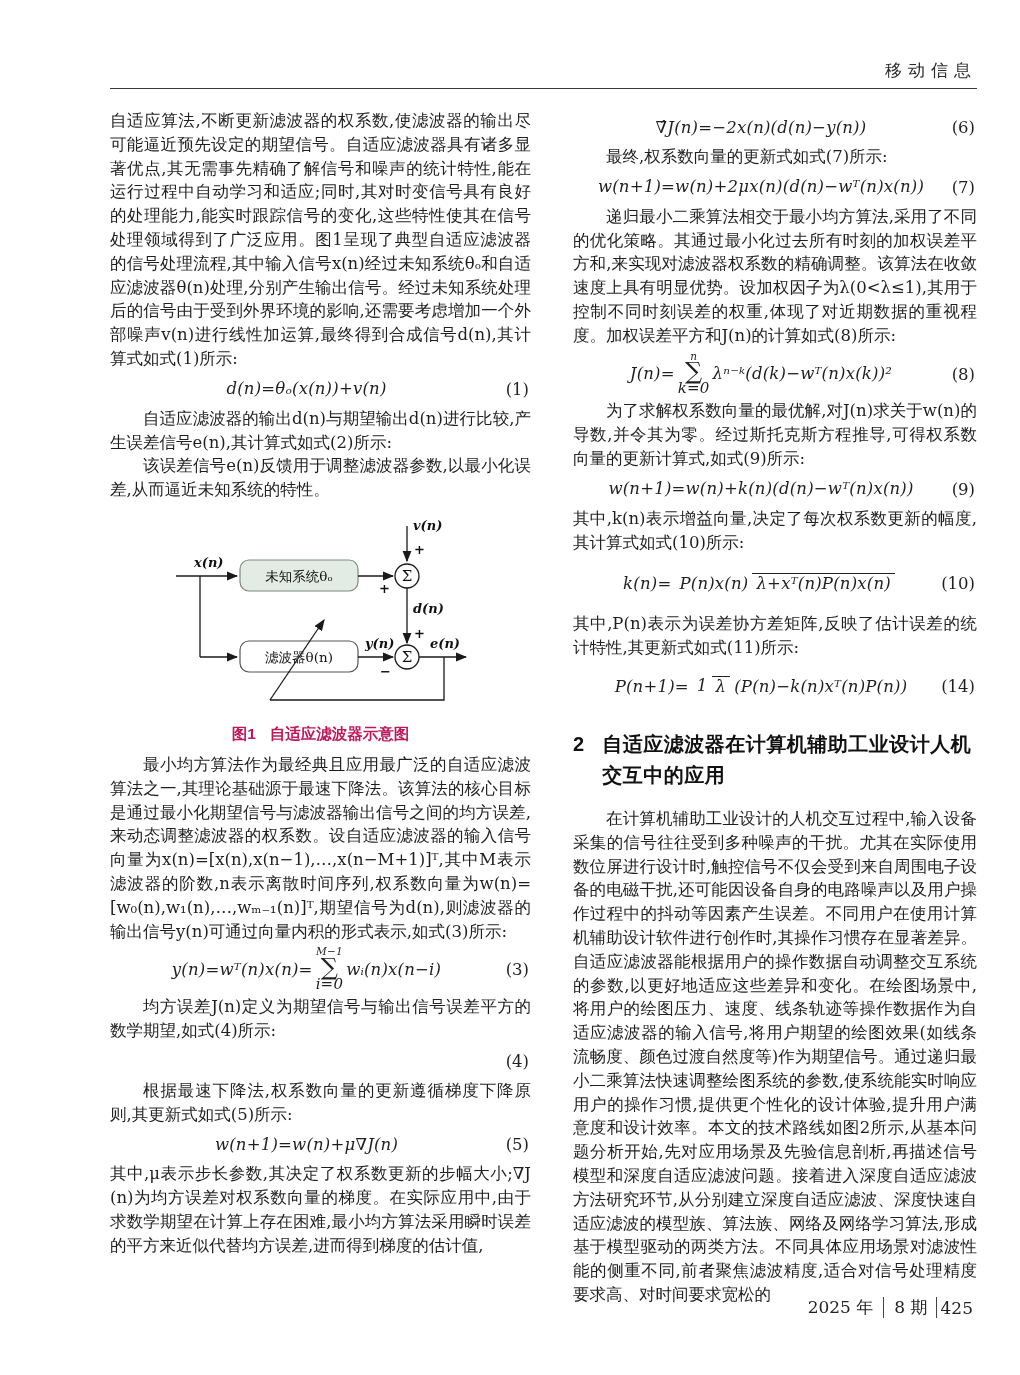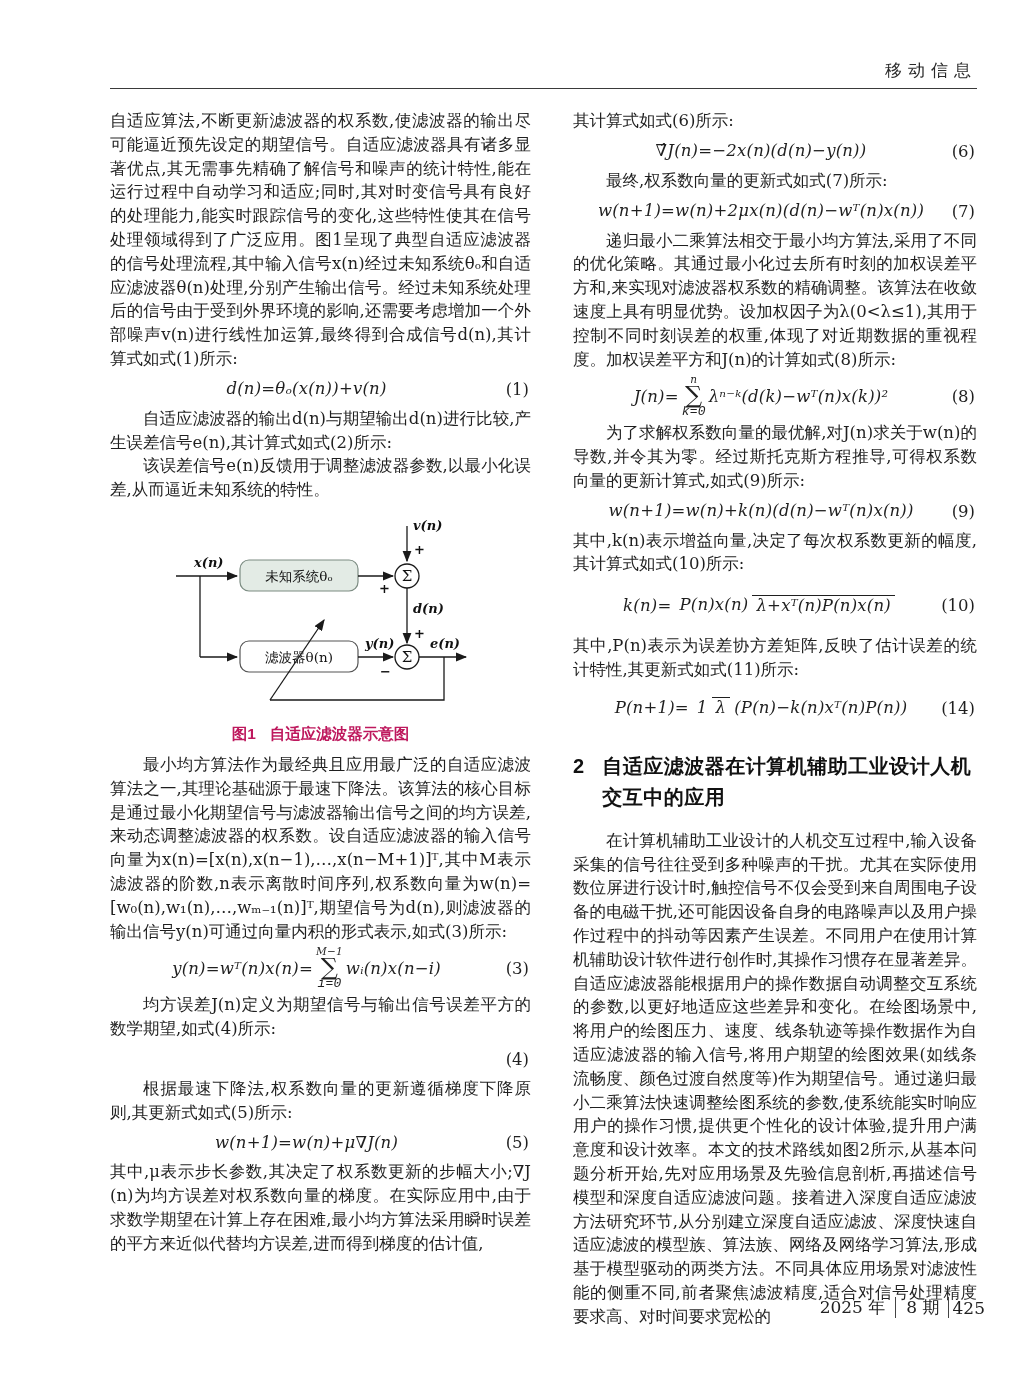--- a/index.html
+++ b/index.html
@@ -31,21 +31,21 @@
   }
   .eq-body {
     font-style:italic; font-size:16.5px; letter-spacing:0.2px;
     display:inline-flex; align-items:center;
     font-family:"DejaVu Serif",serif;
   }
   .eq-num { position:absolute; right:-16px; top:50%; transform:translateY(-50%); font-style:normal; font-size:16.5px; }
   .sum { display:inline-flex; flex-direction:column; align-items:center; margin:0 3px; font-style:italic; }
   .sum .s-top { font-size:10.5px; line-height:1; }
   .sum .s-sig { font-size:24px; line-height:0.85; font-style:normal; }
-  .sum .s-bot { font-size:13px; line-height:1;font-family:Liberation Mono, monospace; }
+  .sum .s-bot { font-size:15px; line-height:1; }
   .frac { display:inline-flex; flex-direction:row; align-items:center; margin:0 4px; }
   .frac .f-num { padding:0 4px; line-height:1.2; }
   .frac .f-den { border-top:1px solid #1f1f1f; padding:0 4px; line-height:1.2; }
 
   
   .figure-block { margin:12px 0 8px 0; }
   .figure-caption {
     text-align:center; margin-top:6px;
     font-family:"Liberation Sans","DejaVu Sans",sans-serif;
     font-weight:bold; font-size:15.5px; color:#be185d;
@@ -61,21 +61,21 @@
   .section-heading {
     display:flex; gap:18px; margin:20px 0 16px 0;
     font-family:"Liberation Sans","DejaVu Sans",sans-serif;
     font-weight:bold; font-size:20px; line-height:31px; color:#111;
   }
   .sec-num { flex:0 0 auto; }
   .sec-title { letter-spacing:0.5px; }
 
   
   .page-footer {
-    position:absolute; top:1296px; right:67px;
+    position:absolute; top:1296px; right:79px;
     display:flex; align-items:center; font-size:17px; color:#222;
   }
   .page-footer .divider { width:1px; height:21px; background:#444; }
   .page-footer .f-year { margin-right:10px; }
   .page-footer .f-issue { margin:0 8px 0 10px; }
   .page-footer .f-page { margin-left:4px; }
 </style>
 </head>
 <body>
 
@@ -177,21 +177,20 @@
 
       <div class="eq-row">
         <span class="eq-body">w(n+1)=w(n)+μ∇J(n)</span>
         <span class="eq-num">(5)</span>
       </div>
 
       <p class="body-text">其中,μ表示步长参数,其决定了权系数更新的步幅大小;∇J(n)为均方误差对权系数向量的梯度。在实际应用中,由于求数学期望在计算上存在困难,最小均方算法采用瞬时误差的平方来近似代替均方误差,进而得到梯度的估计值,</p>
     </div>
 
     <div class="col">
-      <p class="body-text">其计算式如式(6)所示:</p>
 
       <div class="eq-row">
         <span class="eq-body">∇̂J(n)=−2x(n)(d(n)−y(n))</span>
         <span class="eq-num">(6)</span>
       </div>
 
       <p class="body-text indent">最终,权系数向量的更新式如式(7)所示:</p>
 
       <div class="eq-row">
         <span class="eq-body">w(n+1)=w(n)+2μx(n)(d(n)−wᵀ(n)x(n))</span>

